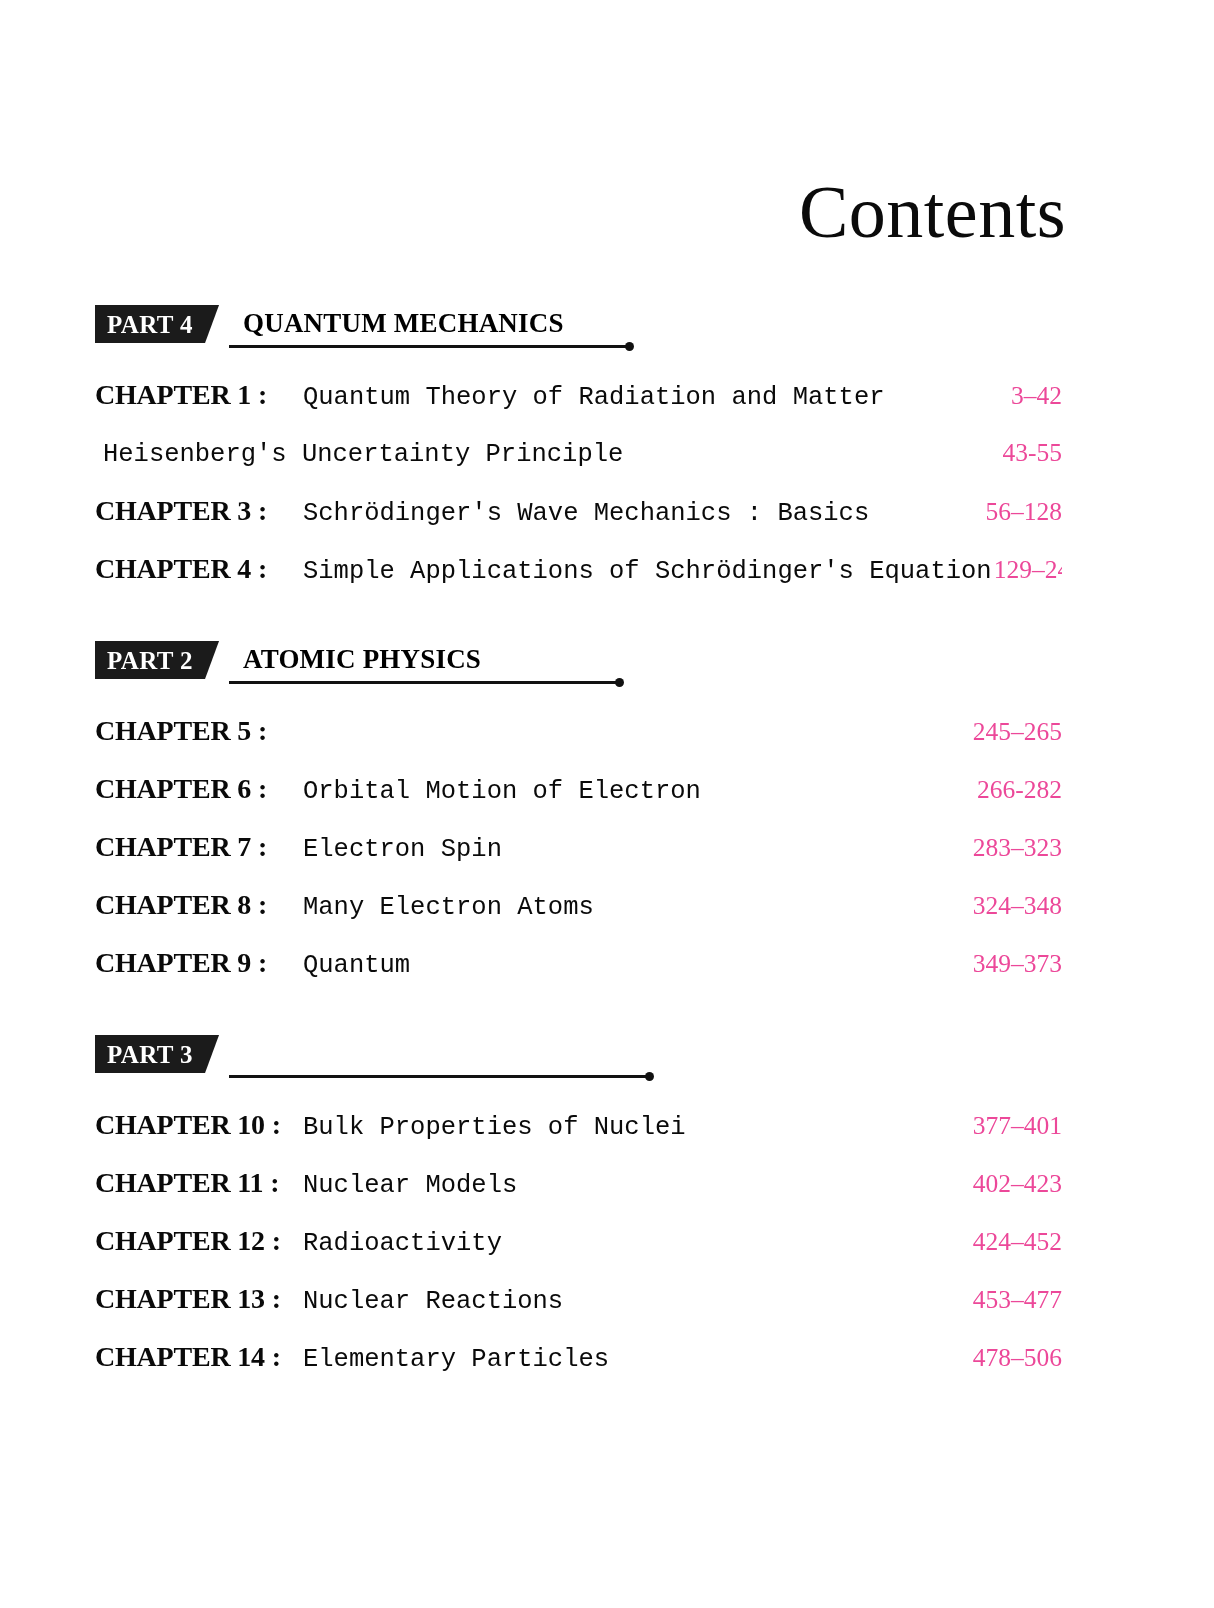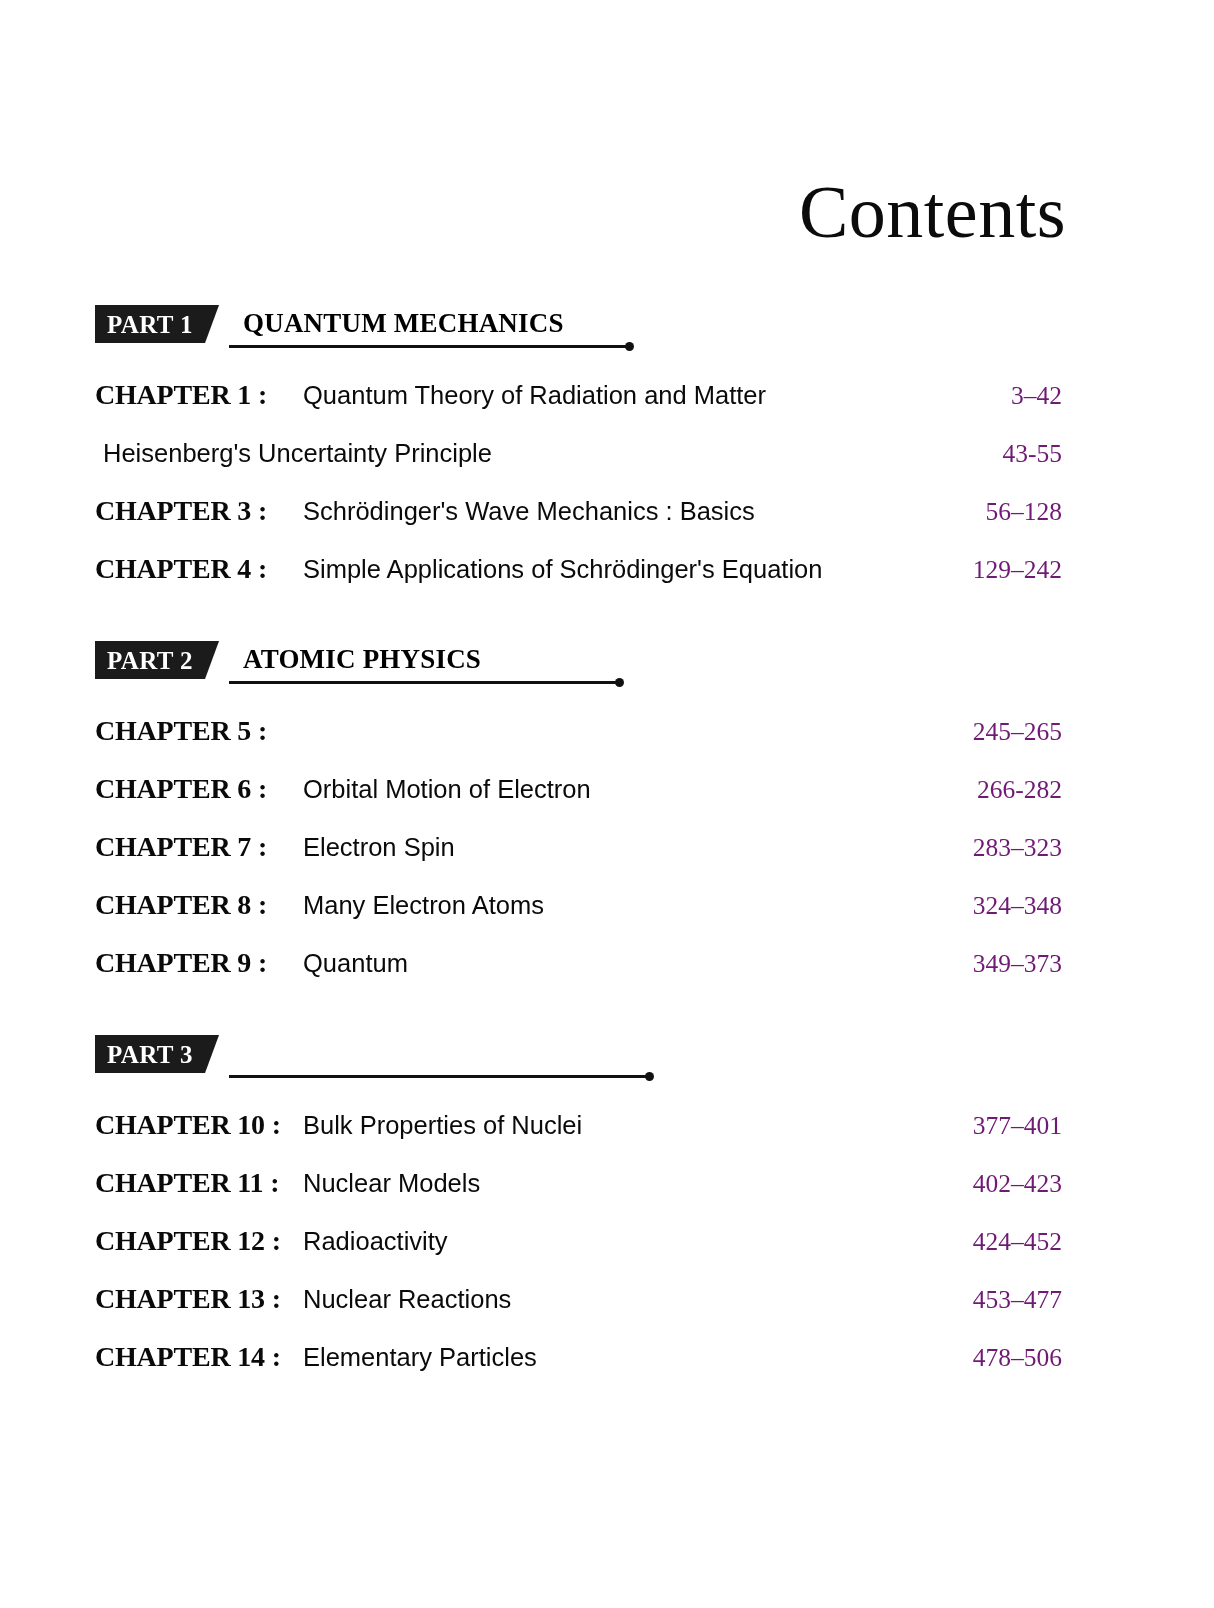--- a/index.html
+++ b/index.html
@@ -117,21 +117,21 @@
   .chapter-label {
     font-family: "Liberation Serif", "DejaVu Serif", serif;
     font-weight: bold;
     font-size: 28px;
     letter-spacing: -0.2px;
     color: #0a0a0a;
     flex: 0 0 auto;
     min-width: 200px;
   }
   .chapter-title {
-    font-family: Liberation Sans, sans-serif;
+    font-family: Liberation Mono, monospace;
     font-weight: 400;
     font-size: 25.5px;
     color: #0a0a0a;
     flex: 0 0 auto;
     padding-left: 8px;
   }
   .leader {
     flex: 1 1 auto;
     overflow: hidden;
     height: 1em;
@@ -144,39 +144,39 @@
     font-size: 25.5px;
     letter-spacing: 1.1px;
     color: #1a1a1a;
     display: block;
     white-space: nowrap;
   }
   .chapter-pages {
     font-family: "Liberation Serif", "DejaVu Serif", serif;
     font-weight: 400;
     font-size: 25.5px;
-    color: #701a75;
+    color: #ec4899;
     flex: 0 0 auto;
     text-align: right;
   }
 
   .part-gap { height: 34px; }
 </style>
 </head>
 <body>
 
 <div class="page">
 
   <div class="contents-title">Contents</div>
 
   <div class="toc">
 
   <div class="part-block">
         <div class="part-header">
-          <div class="part-tag">PART 1</div>
+          <div class="part-tag">PART 4</div>
           <div class="part-title">QUANTUM MECHANICS</div>
           <div class="part-rule" style="width: 400px;"></div>
         </div>
         <div class="chapters">
           <div class="chapter-row">
             <span class="chapter-label">CHAPTER 1 :</span>
             <span class="chapter-title">Quantum Theory of Radiation and Matter</span>
             <span class="leader"></span>
             <span class="chapter-pages">3–42</span>
           </div>

